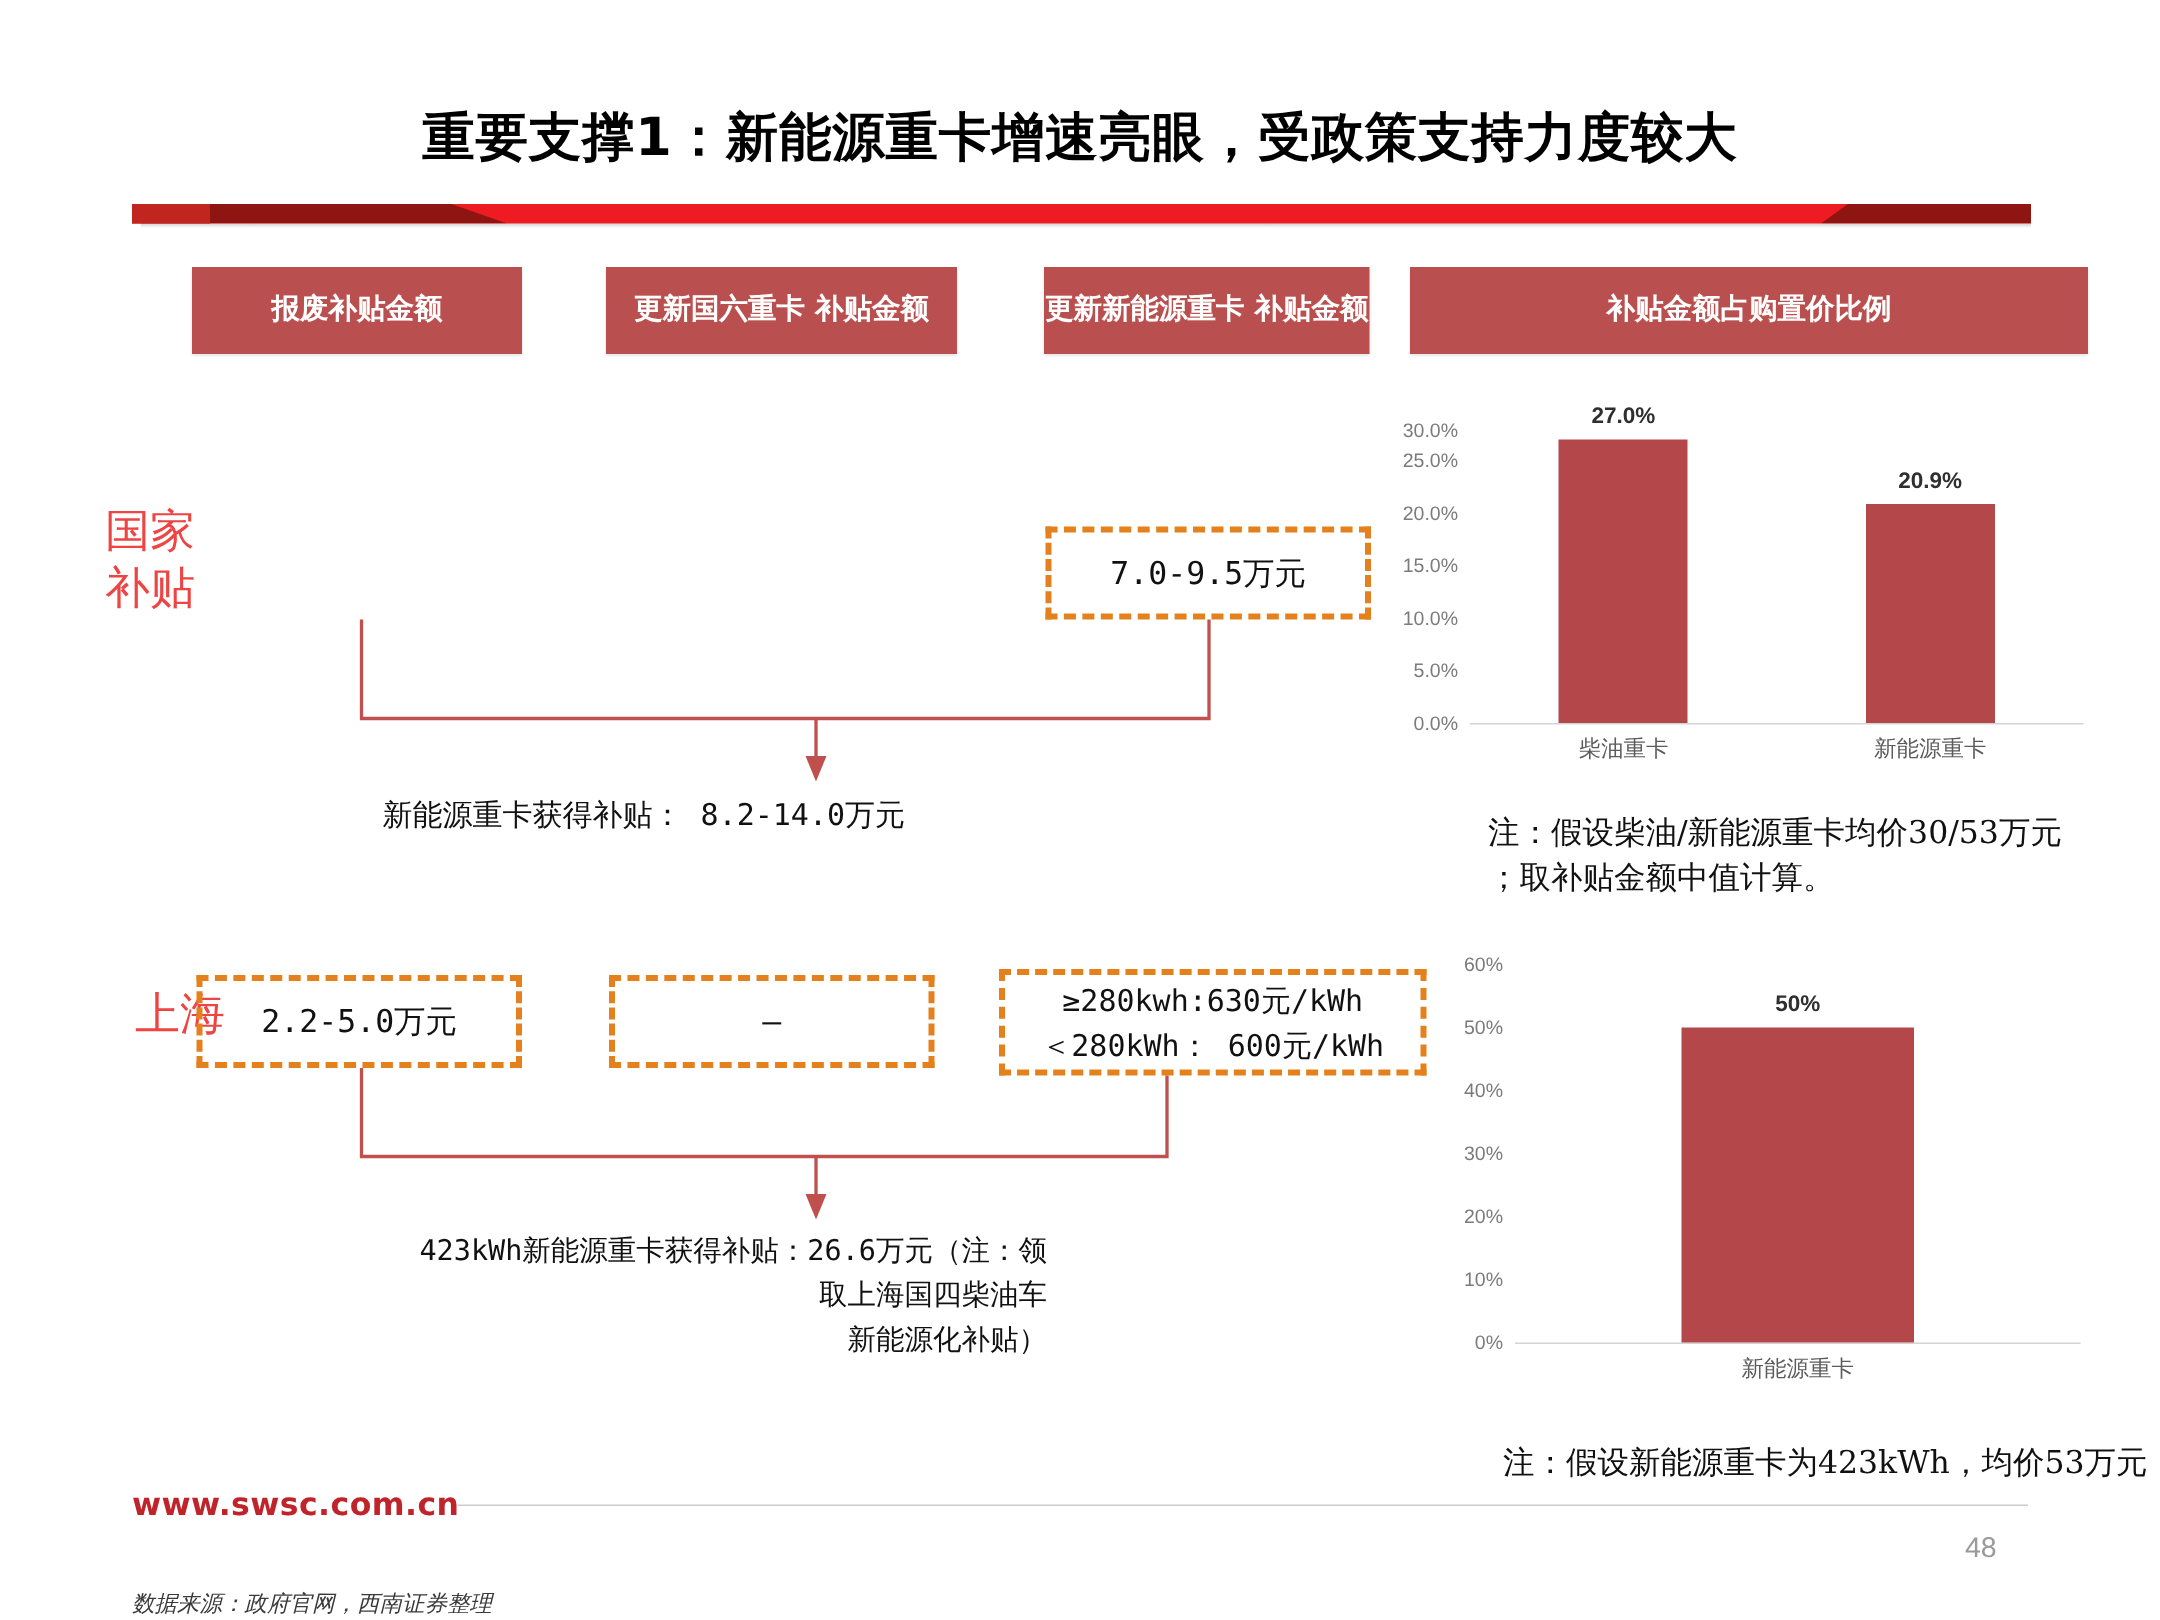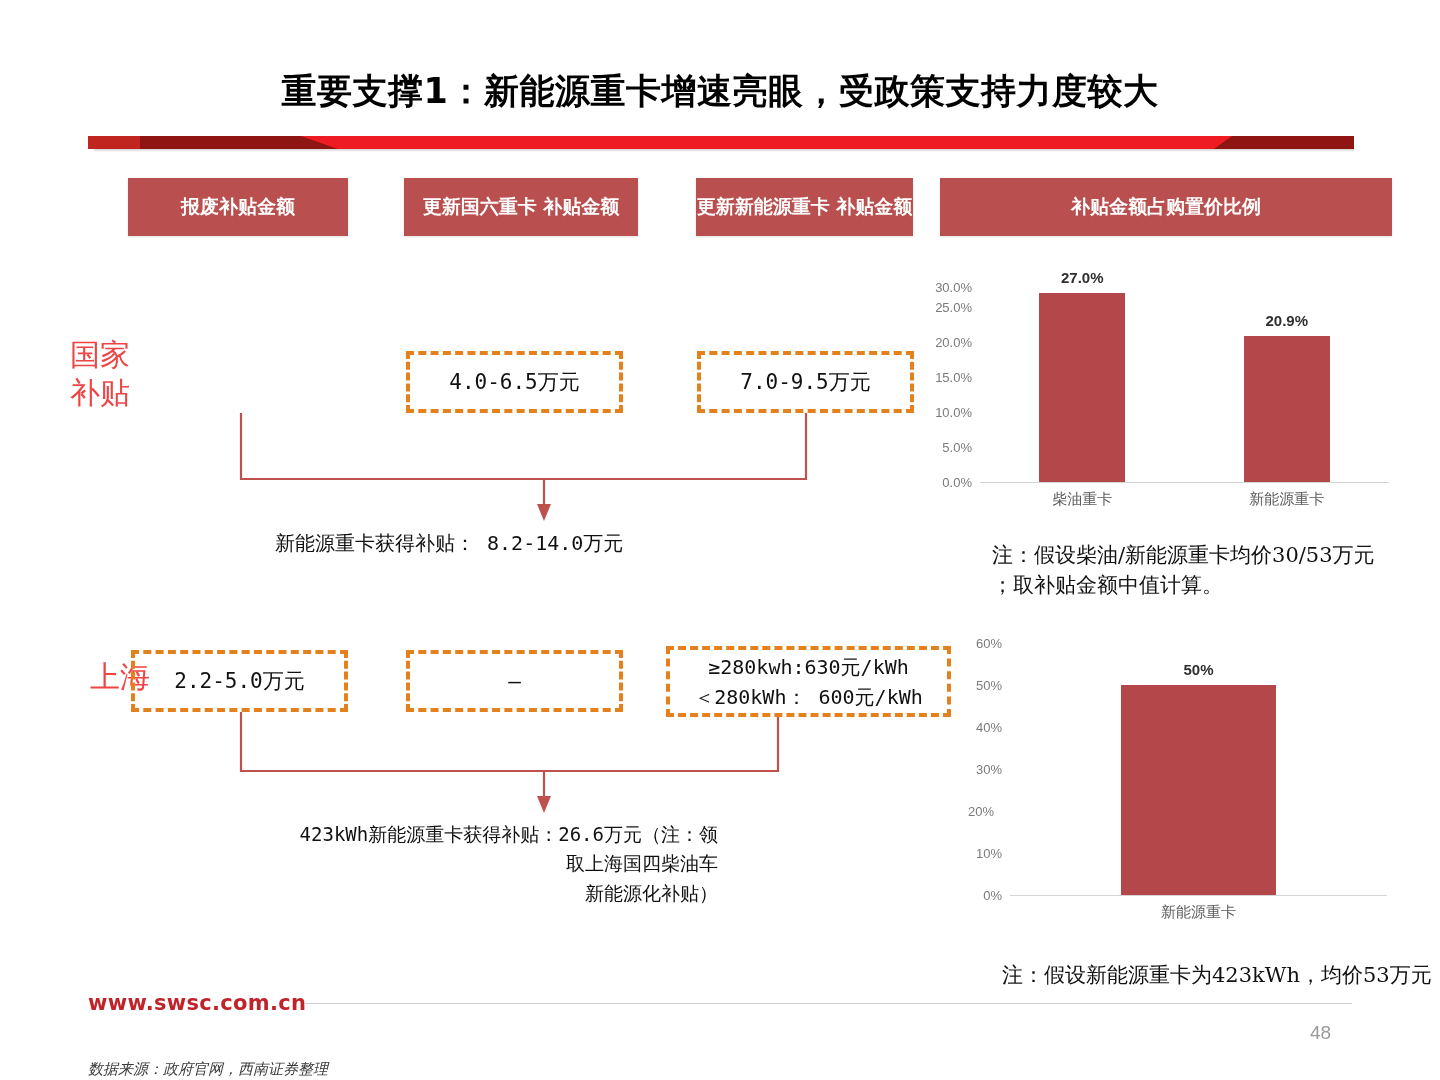--- a/index.html
+++ b/index.html
@@ -142,21 +142,20 @@
     width: 1440px; height: 1080px;
     pointer-events: none;
   }
 
   
   .summary {
     position: absolute;
     font-family: "DejaVu Sans Mono", "Liberation Mono", monospace;
     color: #111;
     white-space: pre-line;
-    margin-left: 20px;
   }
   #summary-national {
     left: 255px; top: 529px;
     font-size: 20px;
     line-height: 1.4;
   }
   #summary-shanghai {
     left: 228px; top: 820px;
     font-size: 19px;
     line-height: 1.55;
@@ -277,21 +276,20 @@
   <div class="hdr" id="hdr0">报废补贴金额</div>
   <div class="hdr" id="hdr1">更新国六重卡
 补贴金额</div>
   <div class="hdr" id="hdr2">更新新能源重卡
 补贴金额</div>
   <div class="hdr" id="hdr3">补贴金额占购置价比例</div>
 
   <div class="rowlabel" id="rowlabel0">国家
 补贴</div>
 
-  <div class="dbox" id="dbox-n-1">4.0-6.5万元</div>
   <div class="dbox" id="dbox-n-2">7.0-9.5万元</div>
 
   <svg class="connector" viewBox="0 0 1440 1080" xmlns="http://www.w3.org/2000/svg">
     <g stroke="#c0504d" stroke-width="2.2" fill="none">
       <path d="M 241 413 L 241 479 L 806 479 L 806 413"></path>
       <path d="M 544 479 L 544 508"></path>
     </g>
     <path d="M 544 521 L 537 504 L 551 504 Z" fill="#c0504d"></path>
   </svg>
 
@@ -335,21 +333,21 @@
       </div>
   </div>
 
   <div class="note" id="note0">注：假设柴油/新能源重卡均价30/53万元
 ；取补贴金额中值计算。</div>
 
   <div class="chart" id="chart1">
     <div class="chart-plot" id="chart1-plot">
         <div class="ytick" style="top: 270px; width: 42px; left: 0px;">0%</div>
         <div class="ytick" style="top: 228px; width: 42px; left: 0px;">10%</div>
-        <div class="ytick" style="top: 186px; width: 42px; left: 0px; text-align: center;">20%</div>
+        <div class="ytick" style="top: 186px; width: 42px; left: 0px;">20%</div>
         <div class="ytick" style="top: 144px; width: 42px; left: 0px;">30%</div>
         <div class="ytick" style="top: 102px; width: 42px; left: 0px;">40%</div>
         <div class="ytick" style="top: 60px; width: 42px; left: 0px;">50%</div>
         <div class="ytick" style="top: 18px; width: 42px; left: 0px;">60%</div>
         <div class="axisline" style="left: 50px; width: 377px; top: 270px;"></div>
         <div class="bar" style="left: 161px; width: 155px; top: 60px; height: 210px; background: rgb(180, 71, 74);"></div>
         <div class="bar-label" style="left: 238.5px; top: 36px;">50%</div>
         <div class="cat-label" style="left: 238.5px; top: 278px;">新能源重卡</div>
       </div>
   </div>

